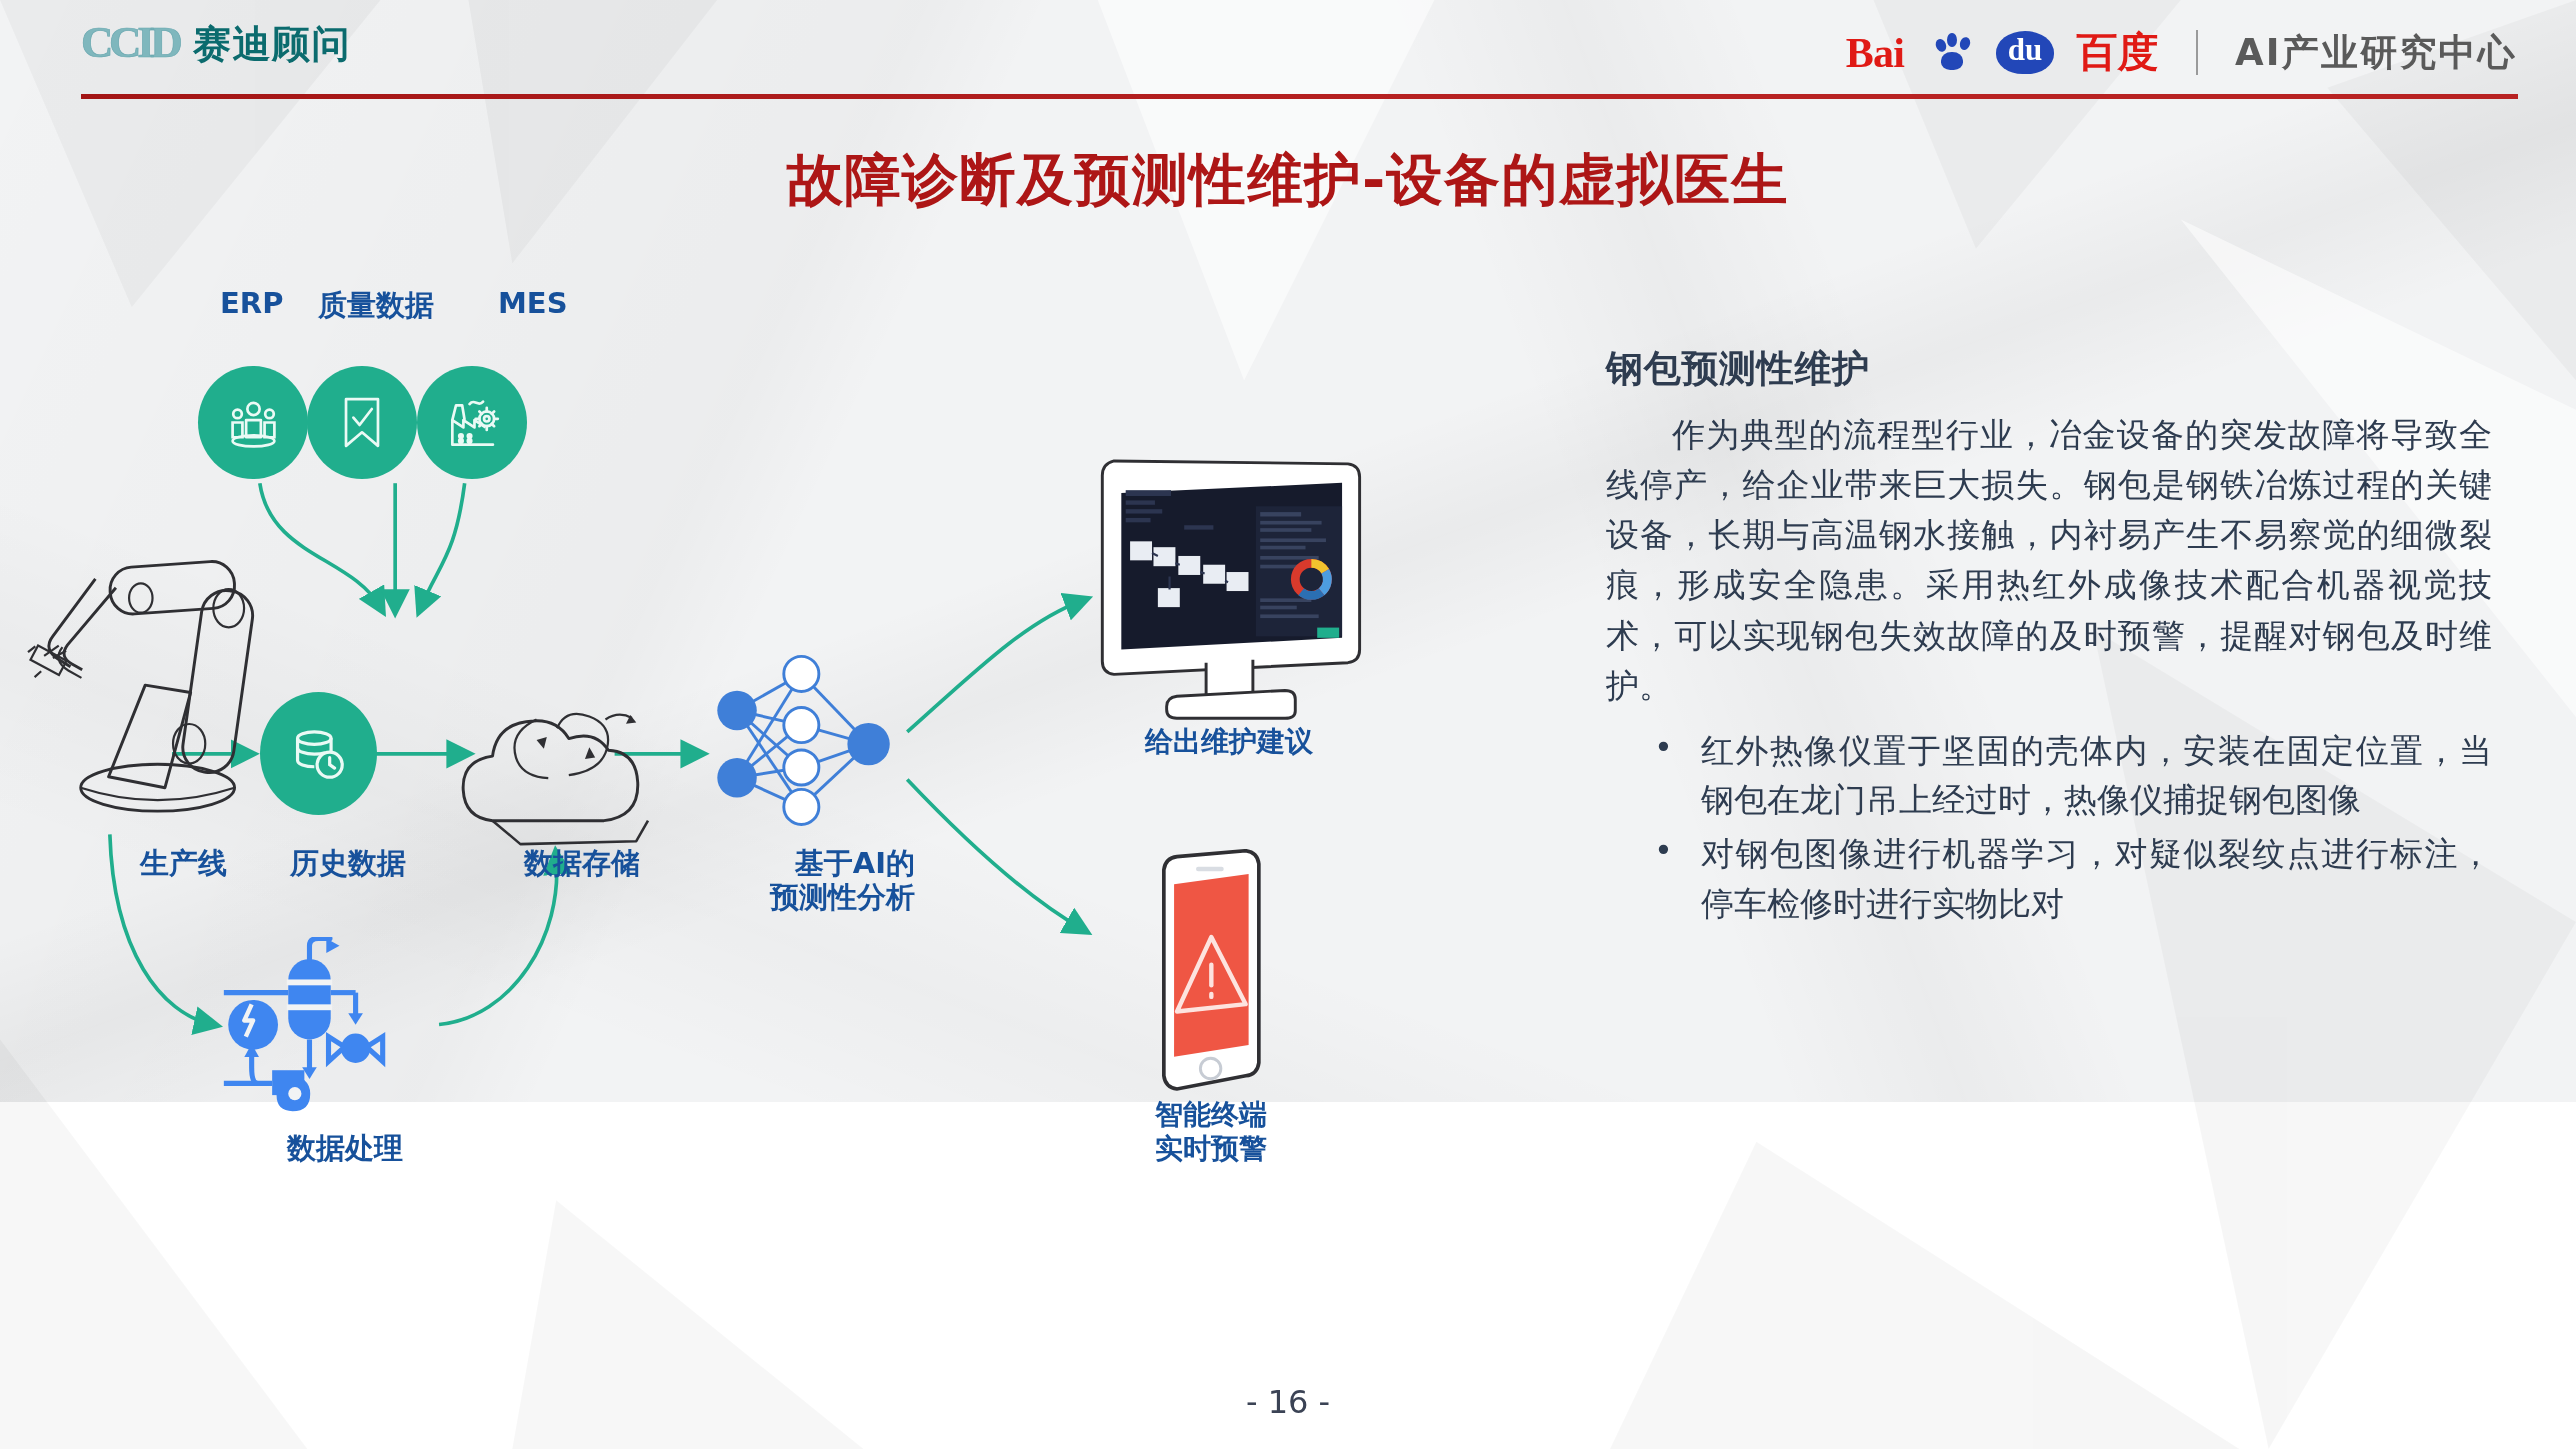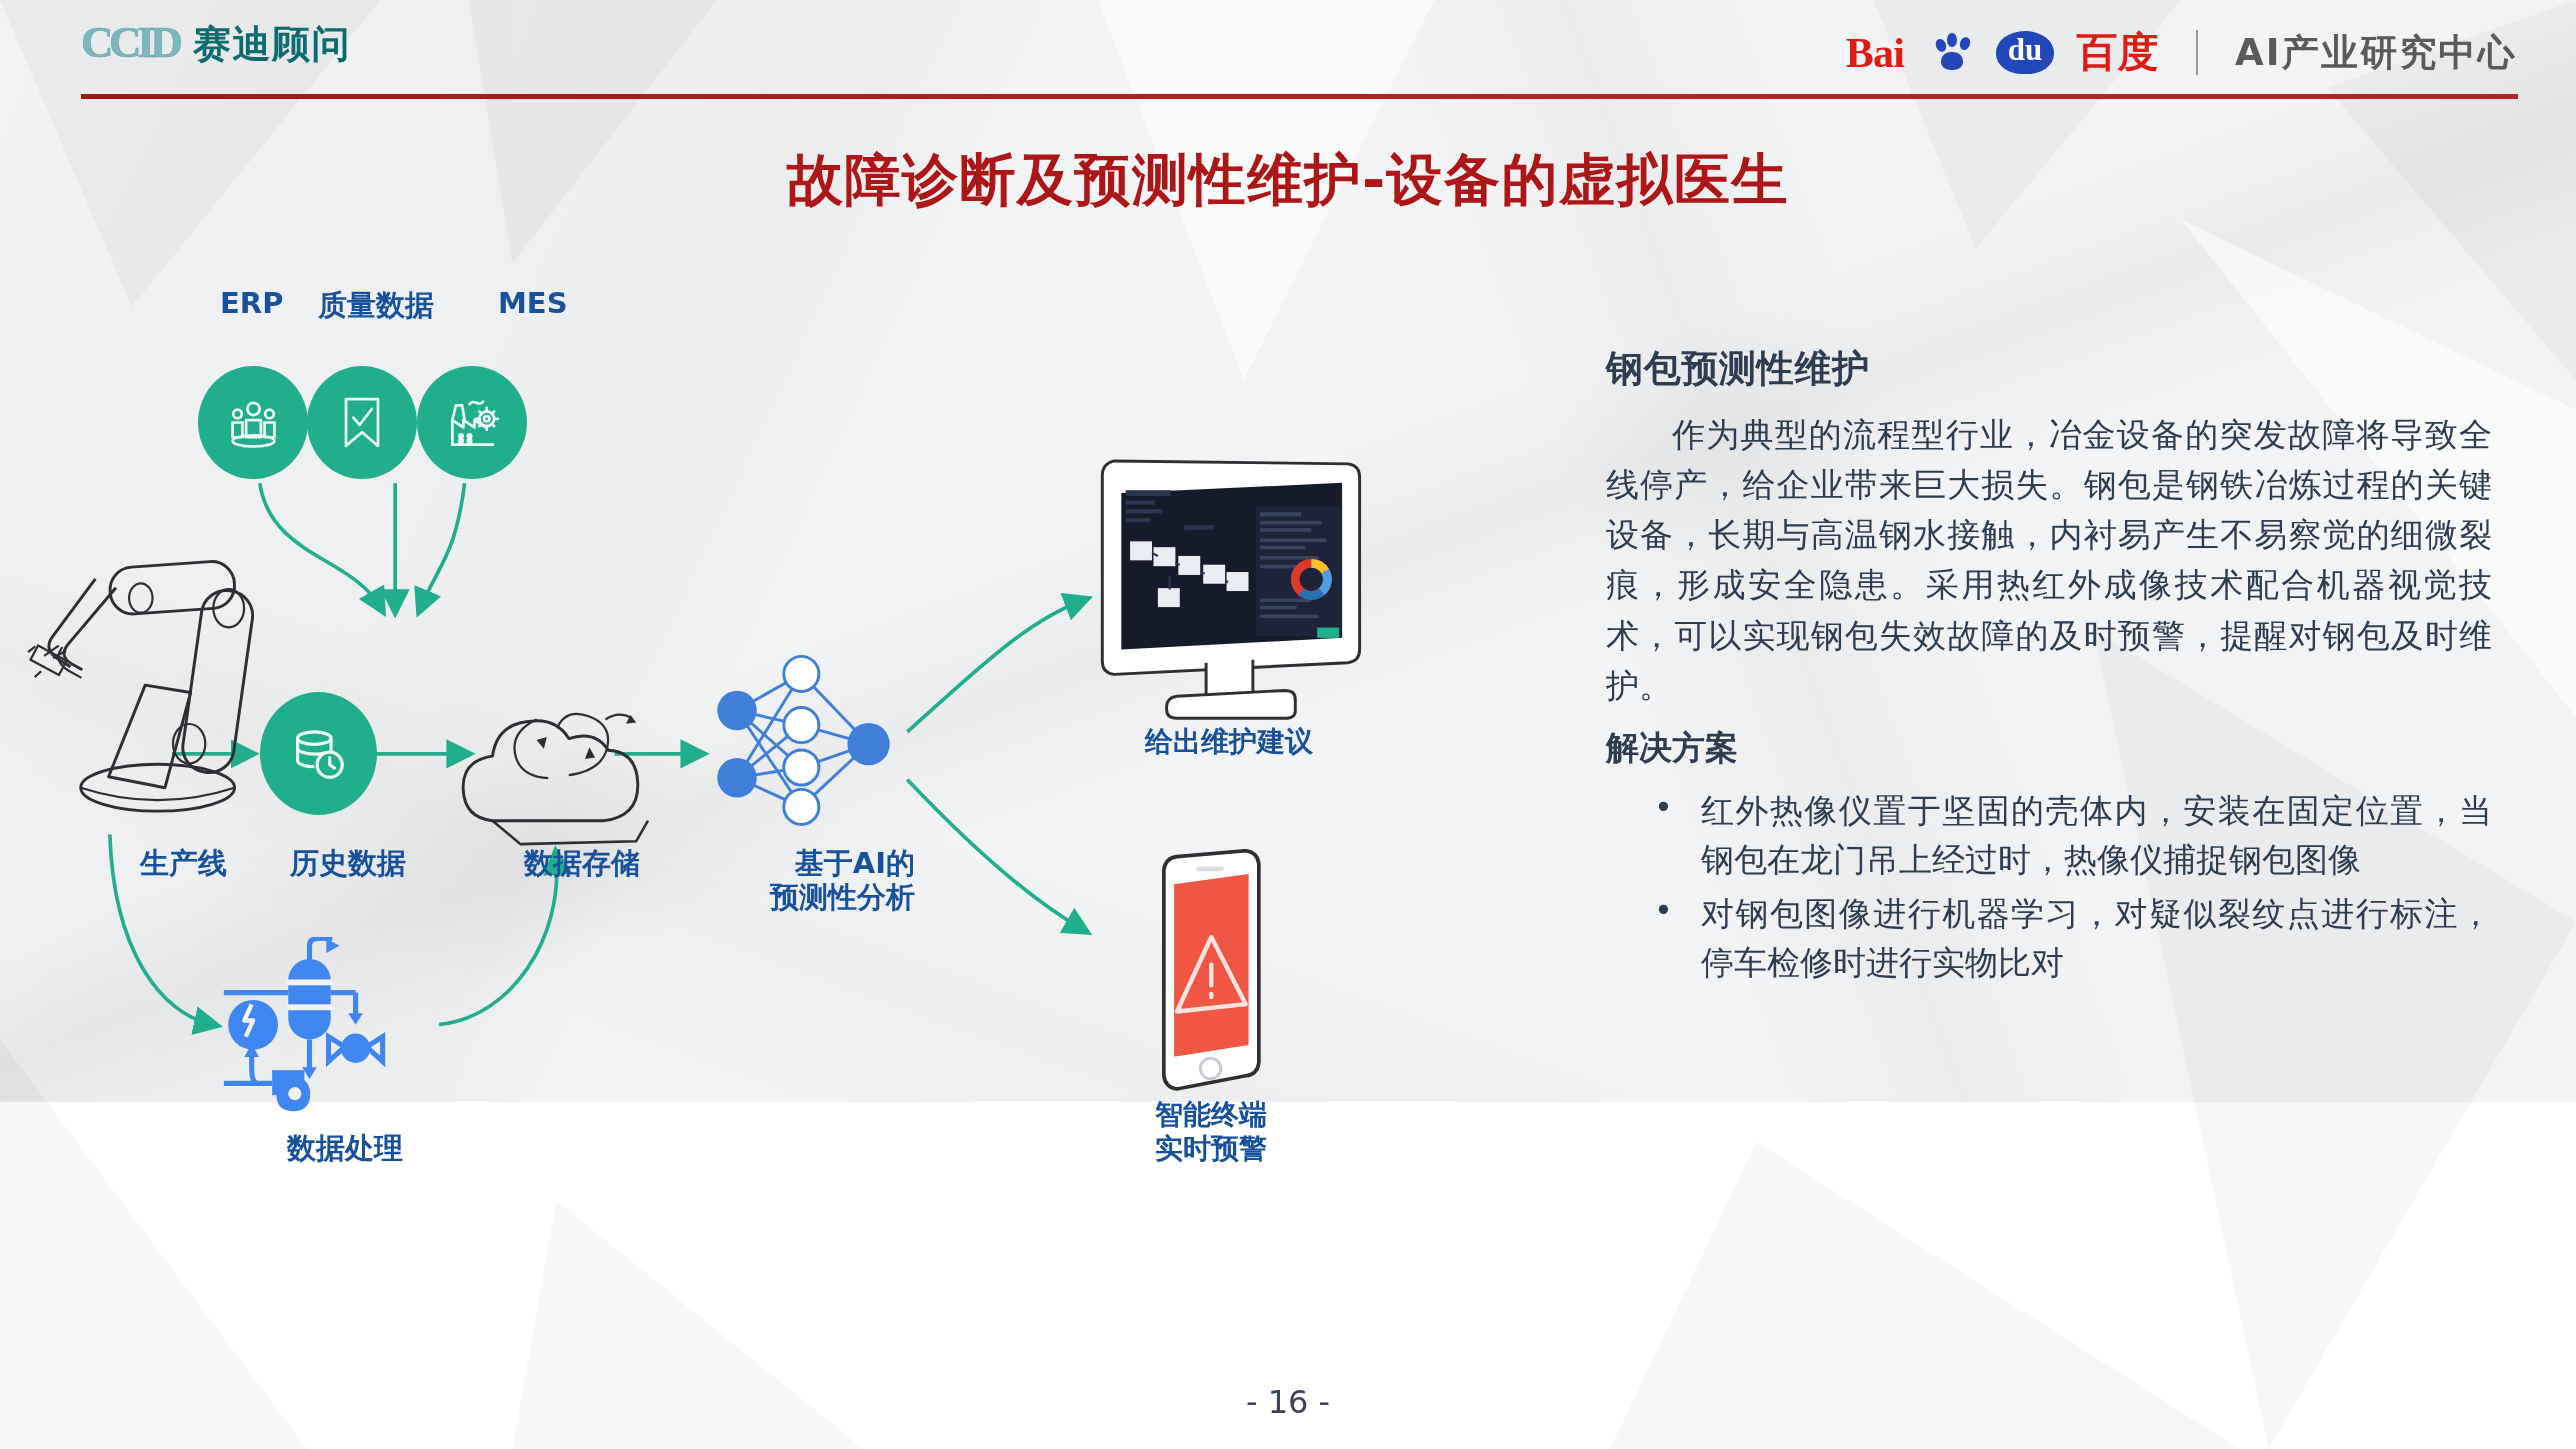--- a/index.html
+++ b/index.html
@@ -407,21 +407,20 @@
     <div class="out-label" style="left:1145px; top:432px;">给出维护建议</div>
     <div class="out-label" style="left:1155px; top:805px;">
       <span>智能终端</span><br>
       <span>实时预警</span>
     </div>
   </div>
 
   <div id="panel">
     <div id="panel-heading">钢包预测性维护</div>
     <p id="panel-body">作为典型的流程型行业，冶金设备的突发故障将导致全线停产，给企业带来巨大损失。钢包是钢铁冶炼过程的关键设备，长期与高温钢水接触，内衬易产生不易察觉的细微裂痕，形成安全隐患。采用热红外成像技术配合机器视觉技术，可以实现钢包失效故障的及时预警，提醒对钢包及时维护。</p>
-    <div id="panel-sub">解决方案</div>
     <ul id="bullets">
       <li>红外热像仪置于坚固的壳体内，安装在固定位置，当钢包在龙门吊上经过时，热像仪捕捉钢包图像</li>
       <li>对钢包图像进行机器学习，对疑似裂纹点进行标注，停车检修时进行实物比对</li>
     </ul>
   </div>
 
   <div id="page-number">- 16 -</div>
 
 </div>
 

